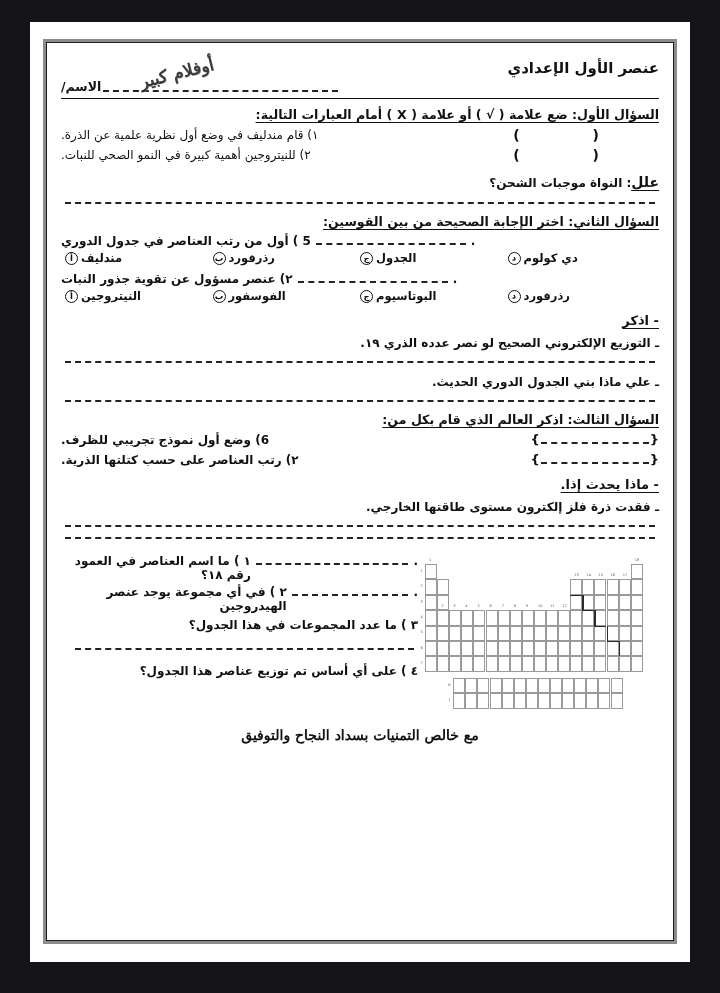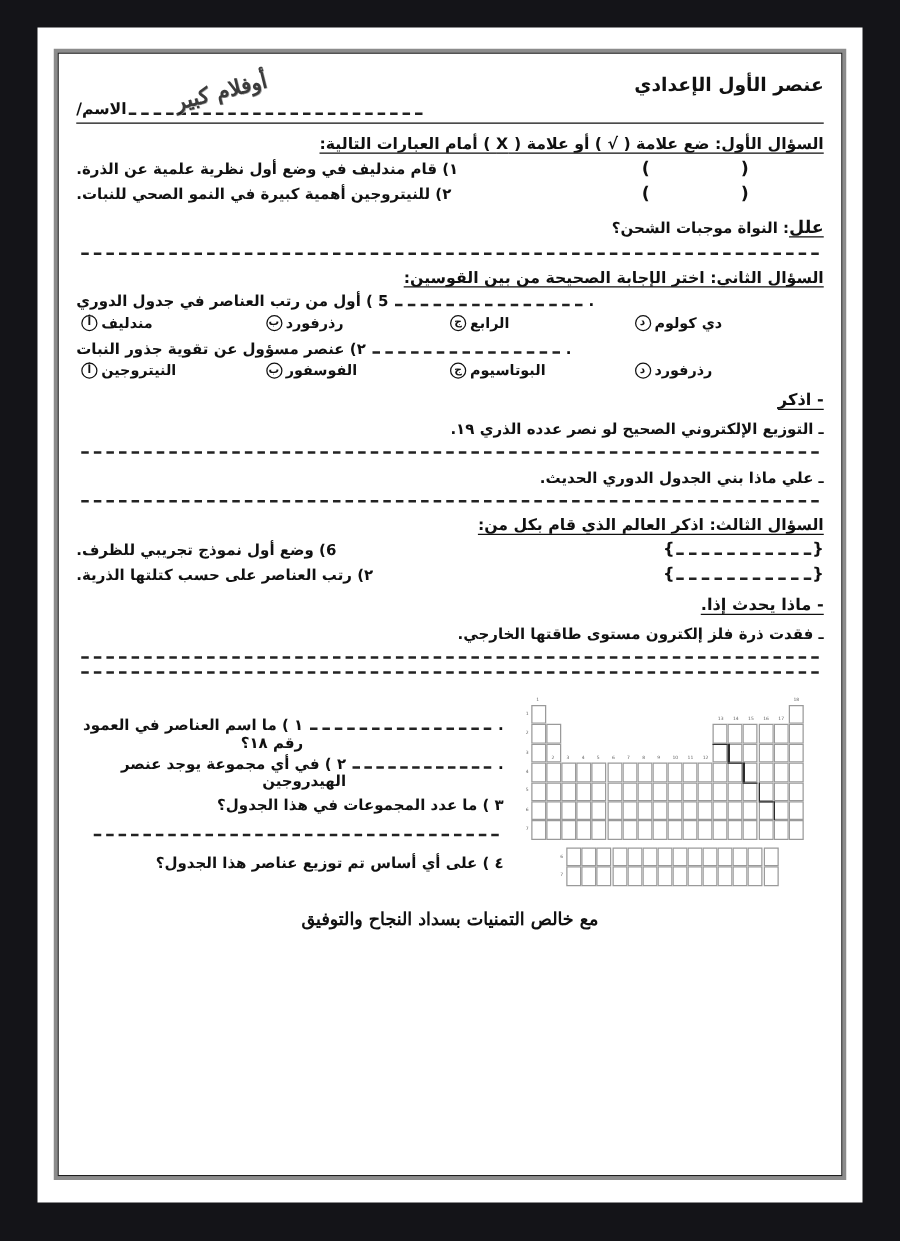--- a/index.html
+++ b/index.html
@@ -128,21 +128,21 @@
 
   
   .tf-row {
     display: flex;
     flex-direction: row-reverse;
     align-items: center;
     margin: 4px 0;
   }
   .tf-text {
     font-size: 12px;
-    font-weight: bold;
+    font-weight: normal;
     flex: 0 0 auto;
   }
   .tf-spacer { flex: 1 1 auto; }
   .tf-paren {
     font-size: 14px;
     font-weight: bold;
     letter-spacing: 34px;
     padding-right: 26px;
     color: #111;
     direction: ltr;
@@ -236,22 +236,22 @@
     font-weight: bold;
     text-decoration: underline;
     text-underline-offset: 3px;
     margin: 10px 0 6px 0;
   }
 
   
   .q4-wrap {
     display: flex;
     flex-direction: row-reverse;
-    align-items: center;
-    gap: 20px;
+    align-items: flex-start;
+    gap: 5px;
     margin-top: 2px;
   }
   .q4-text { flex: 1 1 auto; padding-top: 2px; }
   .q4-fig  { flex: 0 0 236px; padding-top: 4px; }
 
   
   .pt {
     position: relative;
     direction: ltr;
     width: 236px;
@@ -337,21 +337,21 @@
         <span class="opt">
           <span class="opt-mark">أ</span>
           <span>مندليف</span>
         </span>
         <span class="opt">
           <span class="opt-mark">ب</span>
           <span>رذرفورد</span>
         </span>
         <span class="opt">
           <span class="opt-mark">ج</span>
-          <span>الرابع</span>
+          <span>الجدول</span>
         </span>
         <span class="opt">
           <span class="opt-mark">د</span>
           <span>دي كولوم</span>
         </span>
       </div>
 
       <div class="q-inline">
         <span>٢) عنصر مسؤول عن تقوية جذور النبات</span>
         <span class="blank w1"></span>

